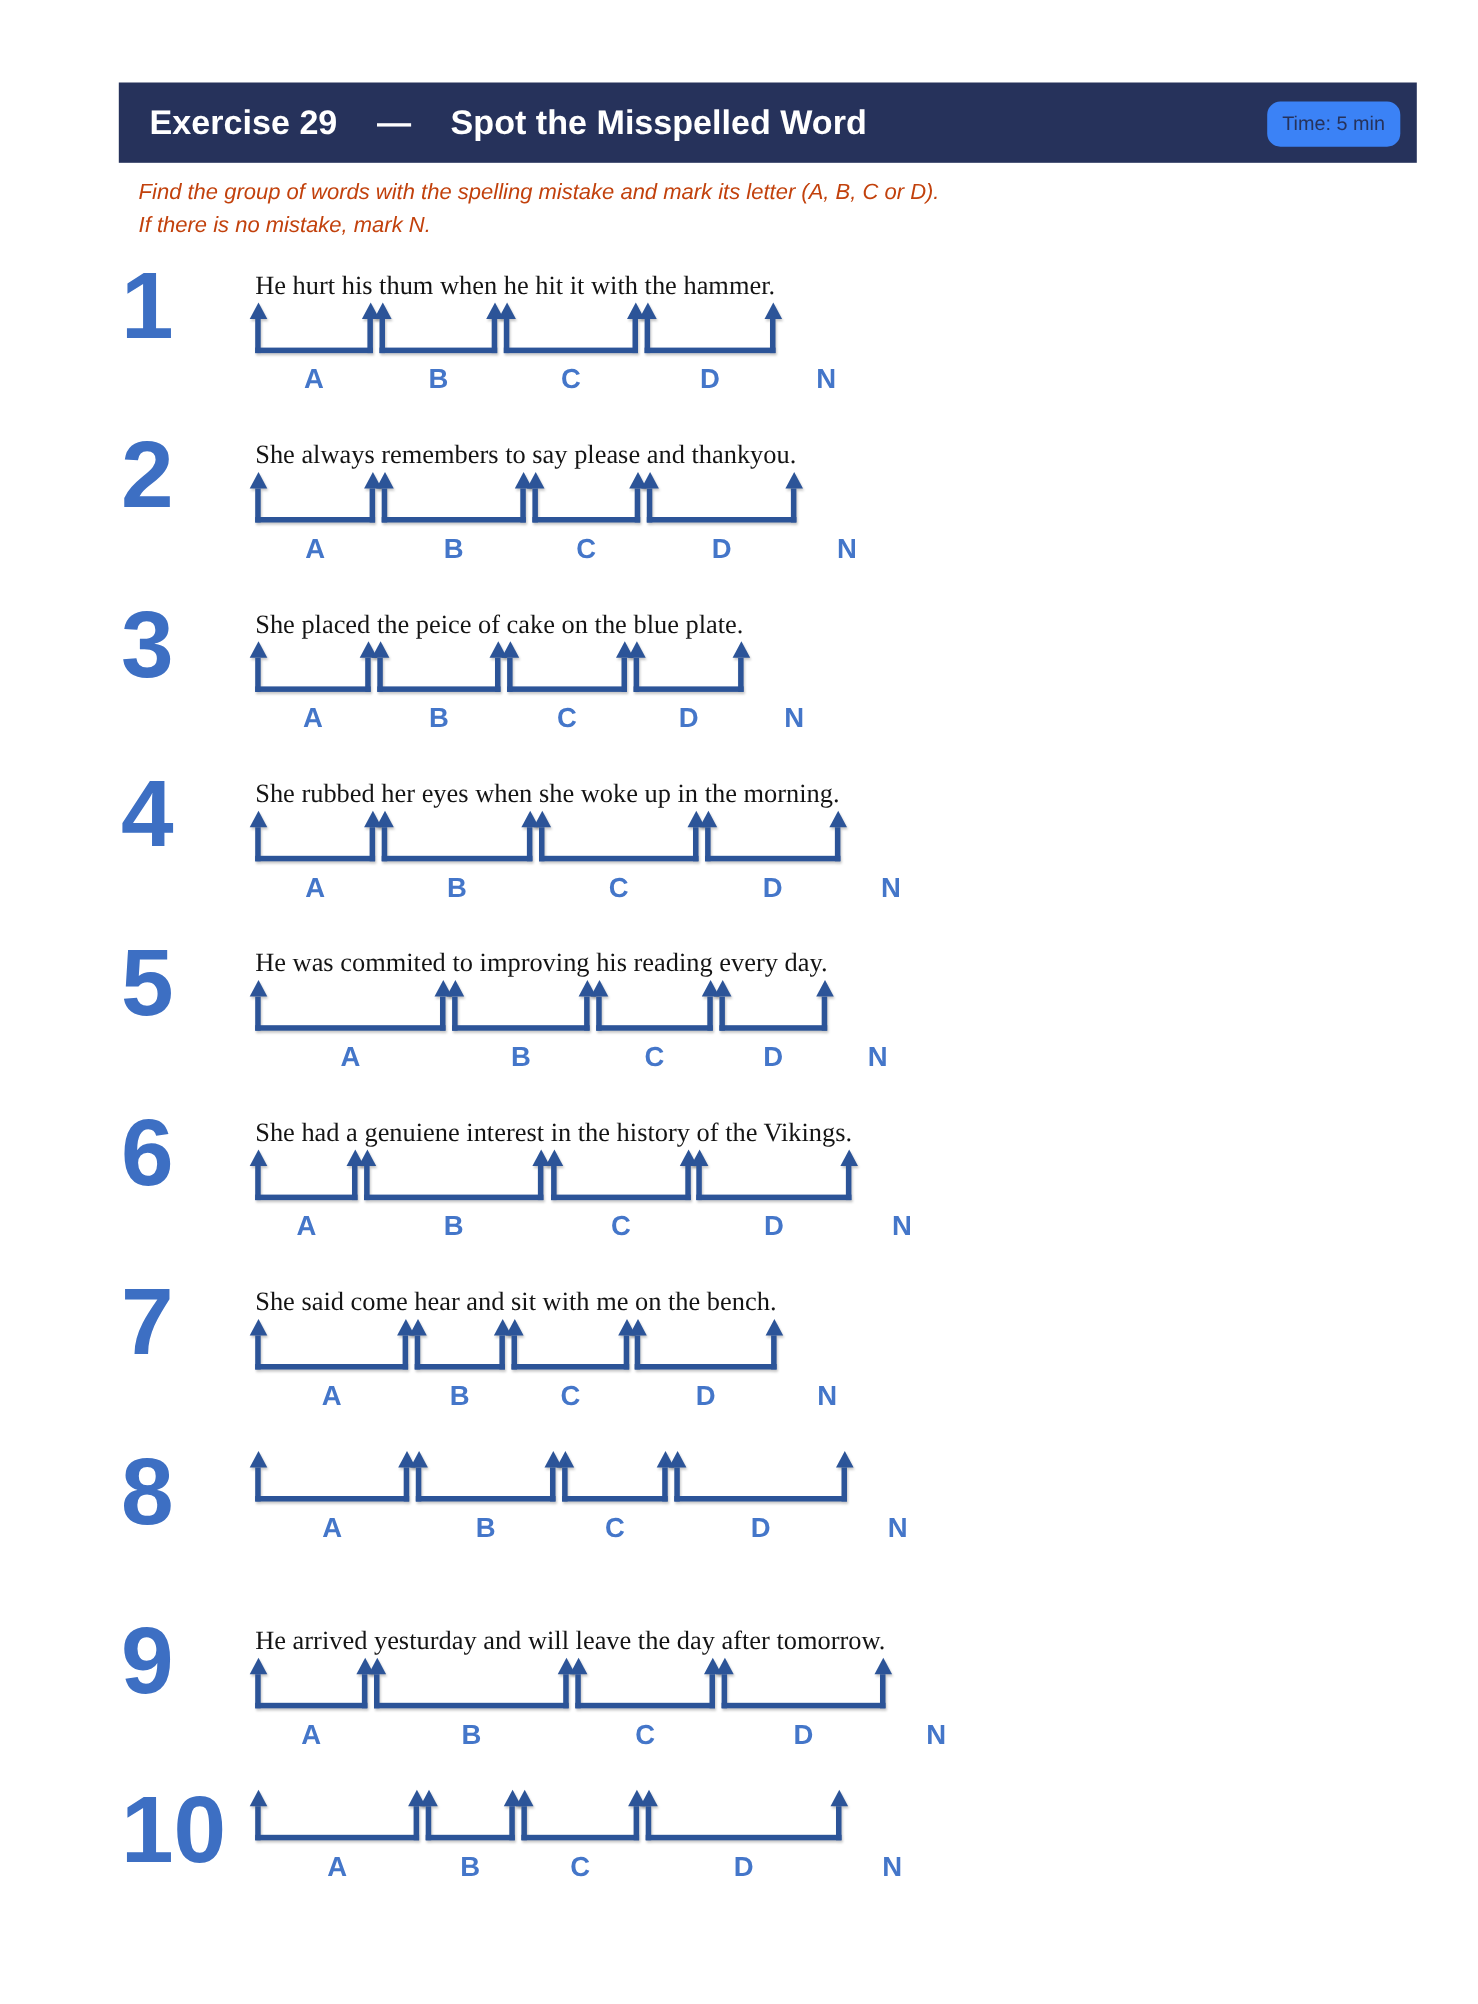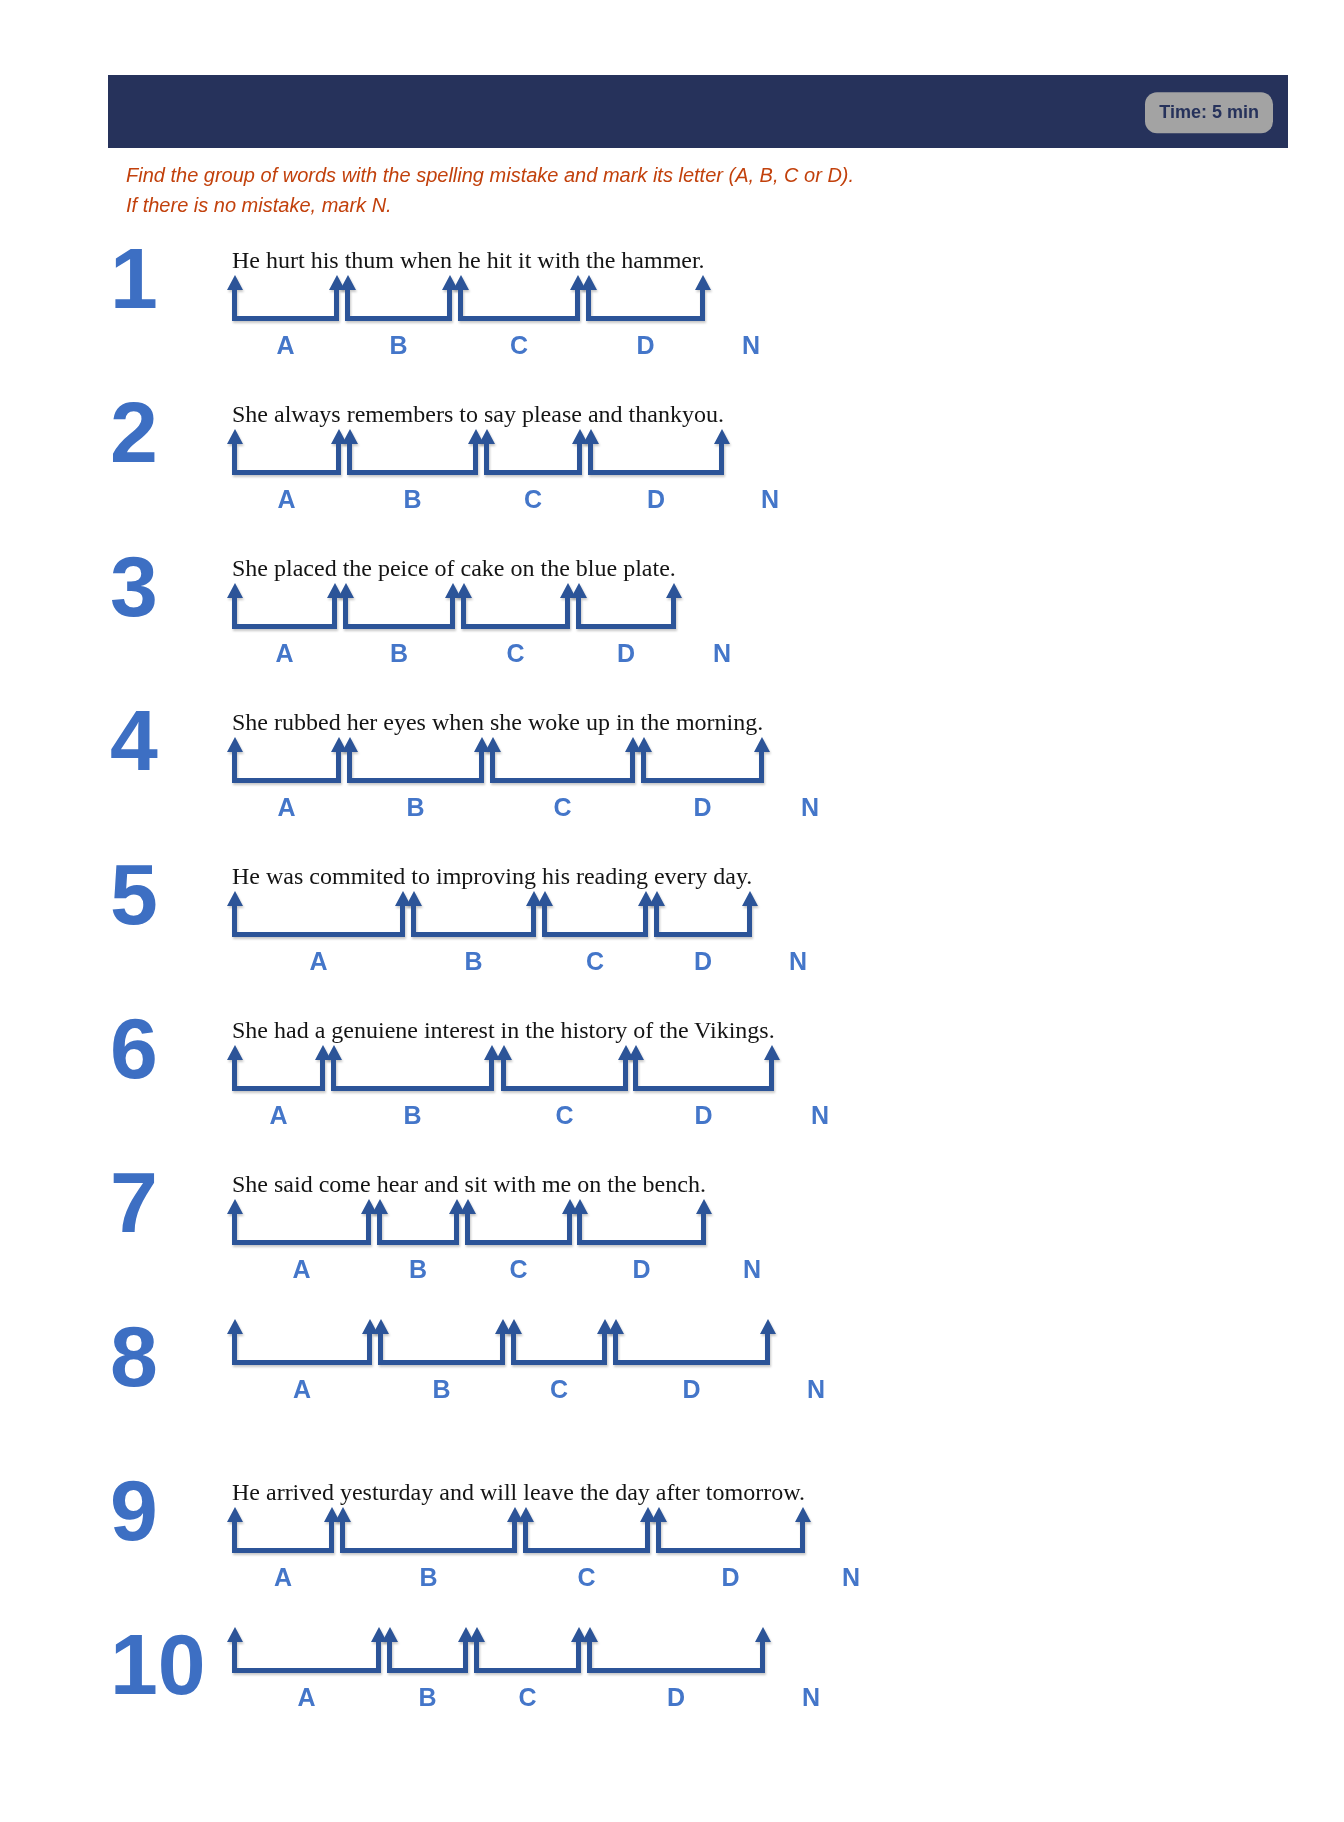--- a/index.html
+++ b/index.html
@@ -21,22 +21,22 @@
     padding-left:28px;
   }
   .header-title {
     color:#ffffff; font-weight:bold; font-size:31px;
     display:flex; align-items:center; gap:36px;
     white-space:nowrap;
   }
   .time-badge {
     position:absolute; right:15px; top:50%;
     transform:translateY(-48%);
-    background:#a3a3a3; color:#26325B;
-    font-weight:bold; font-size:18px;
+    background:#3b82f6; color:#26325B;
+    font-weight:normal; font-size:18px;
     padding:10px 14px;
     border-radius:12px;
     white-space:nowrap;
   }
 
   
   .instructions {
     position:absolute; left:126px; top:160px;
     font-style:italic; color:#c2410c;
     font-size:20px; line-height:30px;
@@ -80,20 +80,25 @@
     transform:translateX(-50%);
     font-weight:bold; font-size:25px;
     color:#4476C9;
     font-family:"Liberation Sans", sans-serif;
   }
 </style>
 </head>
 <body>
 
 <div class="header-bar">
+  <div class="header-title">
+    <span>Exercise 29</span>
+    <span>—</span>
+    <span>Spot the Misspelled Word</span>
+  </div>
   <div class="time-badge">Time: 5 min</div>
 </div>
 
 <div class="instructions">
   <div>Find the group of words with the spelling mistake and mark its letter (A, B, C or D).</div>
   <div>If there is no mistake, mark N.</div>
 </div>
 
 <div class="questions">
   <div class="question" style="top: 0px;">

